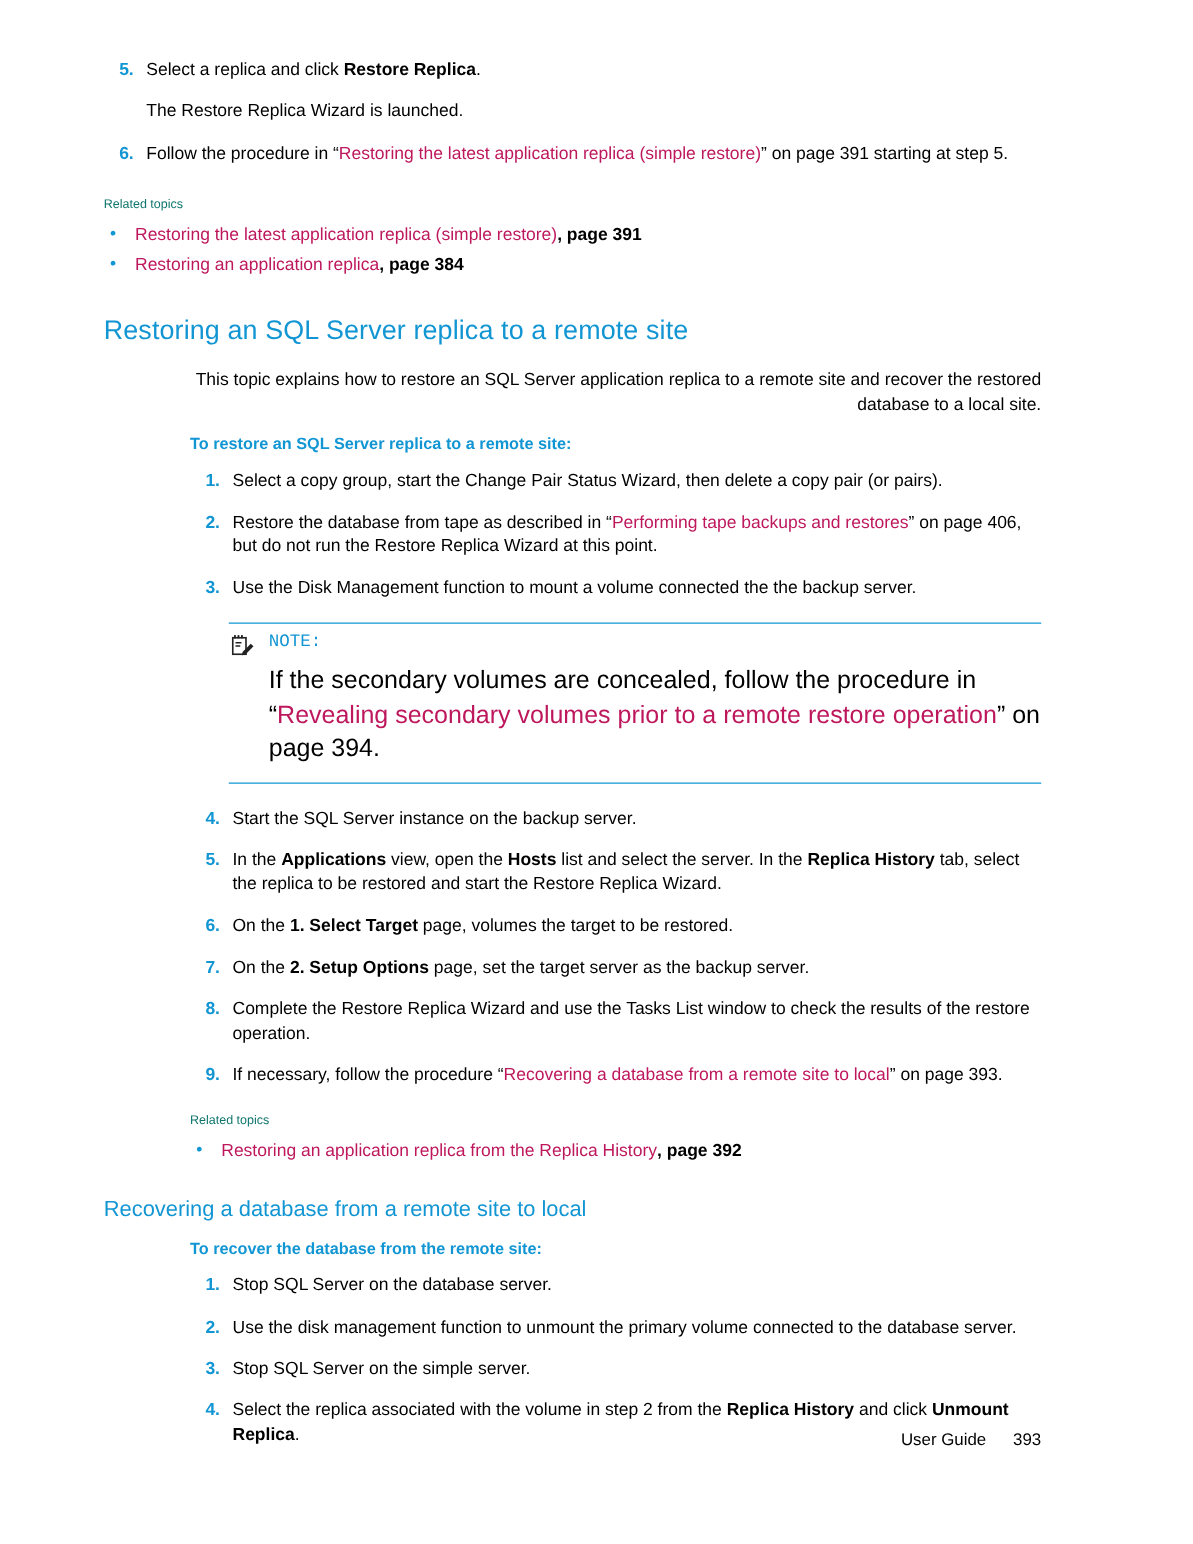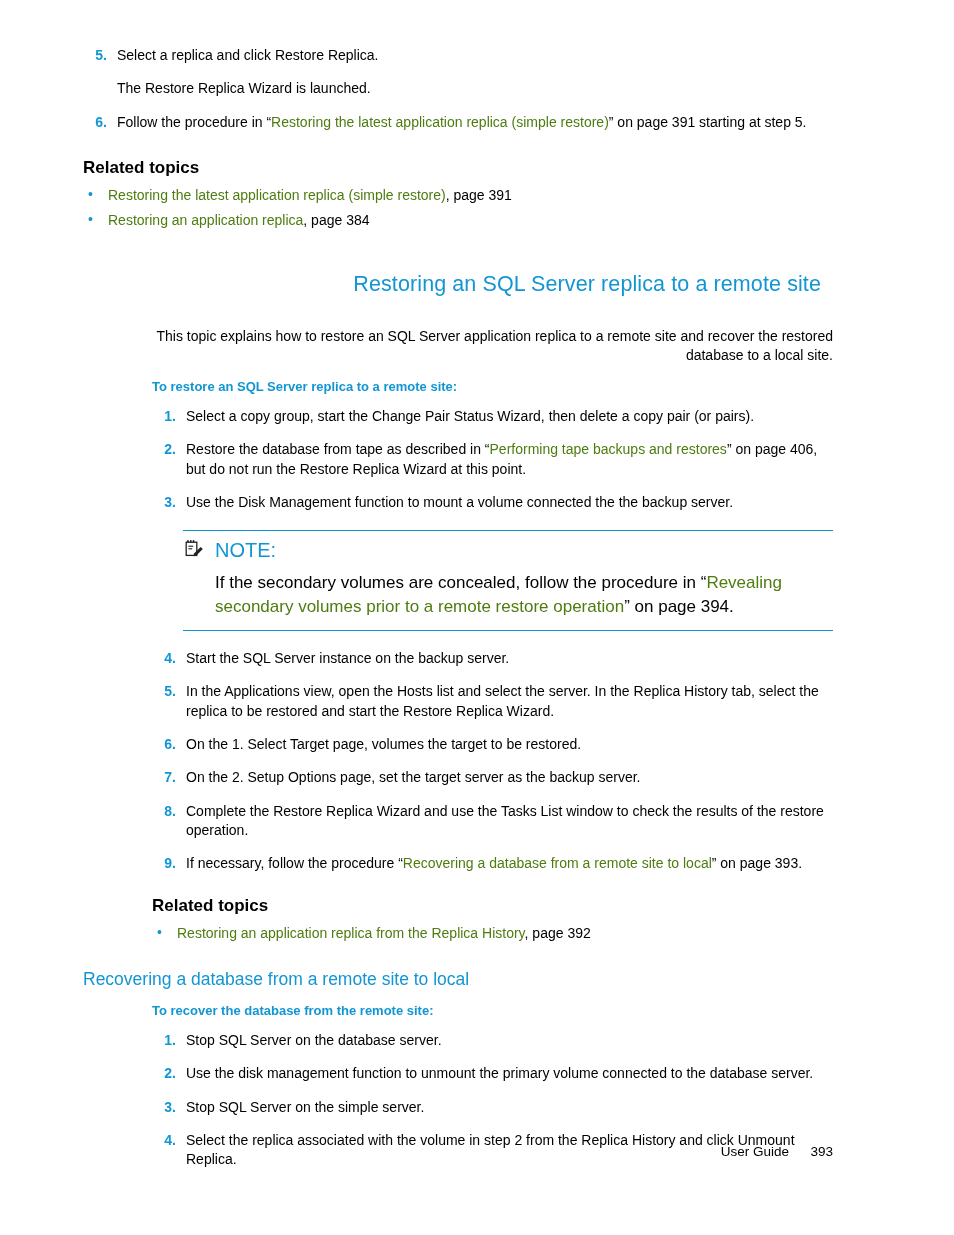--- a/index.html
+++ b/index.html
@@ -18,57 +18,56 @@
     background: #ffffff;
     overflow: hidden;
     box-sizing: border-box;
   }
   .content {
     position: absolute;
     left: 83px;
     top: 46px;
     width: 750px;
   }
-  .bold { font-weight: normal; margin-top: 36px; }
+  .bold { font-weight: bold; margin-top: 36px; }
   a.link, .link {
-    color: #4d7c0f;
+    color: #be185d;
     text-decoration: none;
     text-align: center;
   }
 
   
   h1.topic-title {
     color: #1296d3;
     font-size: 21.5px;
     font-weight: normal;
     line-height: 1.15;
-    margin: 12px;
+    margin: 0;
     padding: 0;
     letter-spacing: 0.1px;
-    text-align: right;
   }
   h2.subtopic-title {
     color: #1296d3;
     font-size: 17.5px;
     font-weight: normal;
     line-height: 1.15;
     margin: 0;
     padding: 0;
   }
   .proc-heading {
     color: #1296d3;
     font-size: 13px;
     font-weight: bold;
     line-height: 1.2;
     margin: 0;
   }
   .related-heading {
-    color: #000000;
-    font-size: 17px;
-    font-weight: bold;
+    color: #0f766e;
+    font-size: 10px;
+    font-weight: normal;
     line-height: 1.2;
     margin: 0;
   }
 
   
   .body-text {
     font-size: 14px;
     line-height: 1.38;
     color: #000000;
     margin: 0;
@@ -131,26 +130,27 @@
   }
   .note-icon {
     position: absolute;
     left: 2px;
     top: 8px;
     width: 19px;
     height: 19px;
   }
   .note-label {
     color: #1296d3;
+    font-size: 14px;
+    line-height: 1.3;
+    margin: 0;
+    font-family: Liberation Mono, monospace;
+  }
+  .note-body {
     font-size: 20px;
-    line-height: 1.3;
-    margin: 0;
-  }
-  .note-body {
-    font-size: 17px;
     line-height: 1.38;
     color: #000000;
     margin: 0;
   }
 
   
   .footer {
     position: absolute;
     left: 83px;
     top: 1144px;

